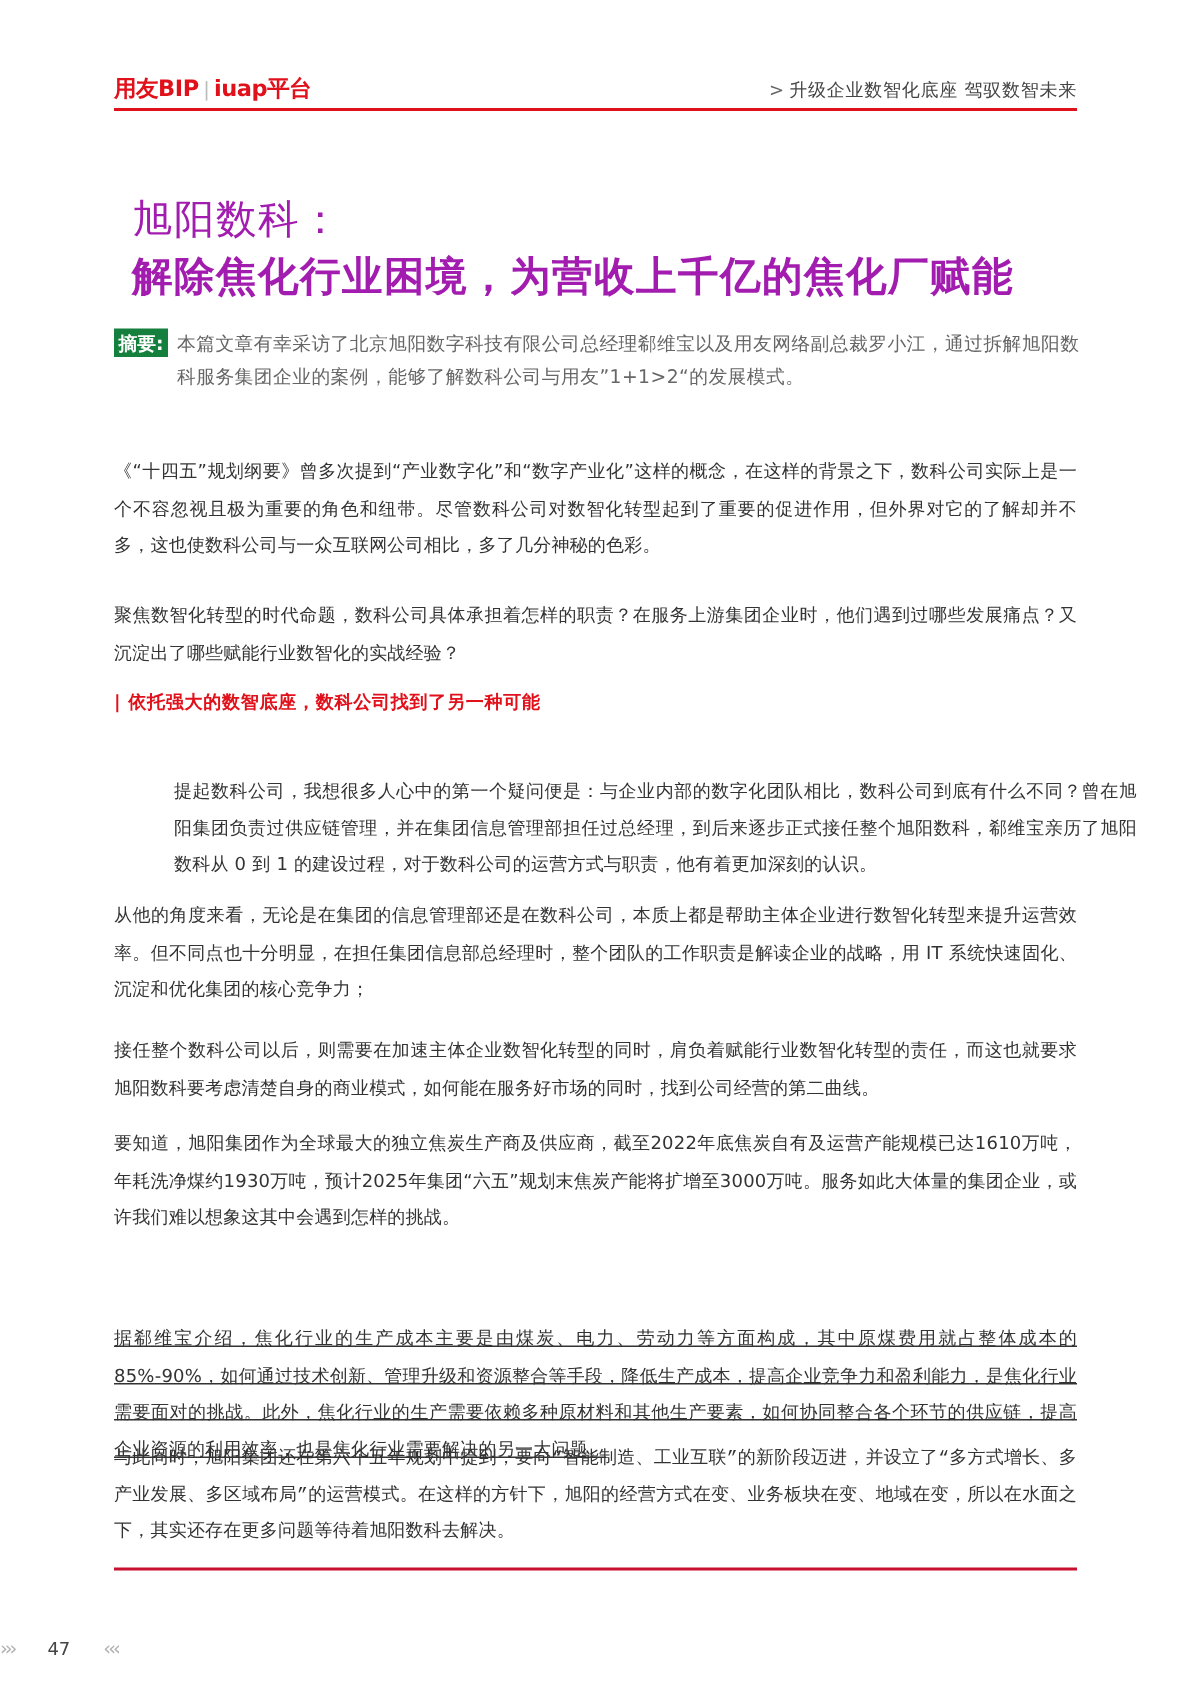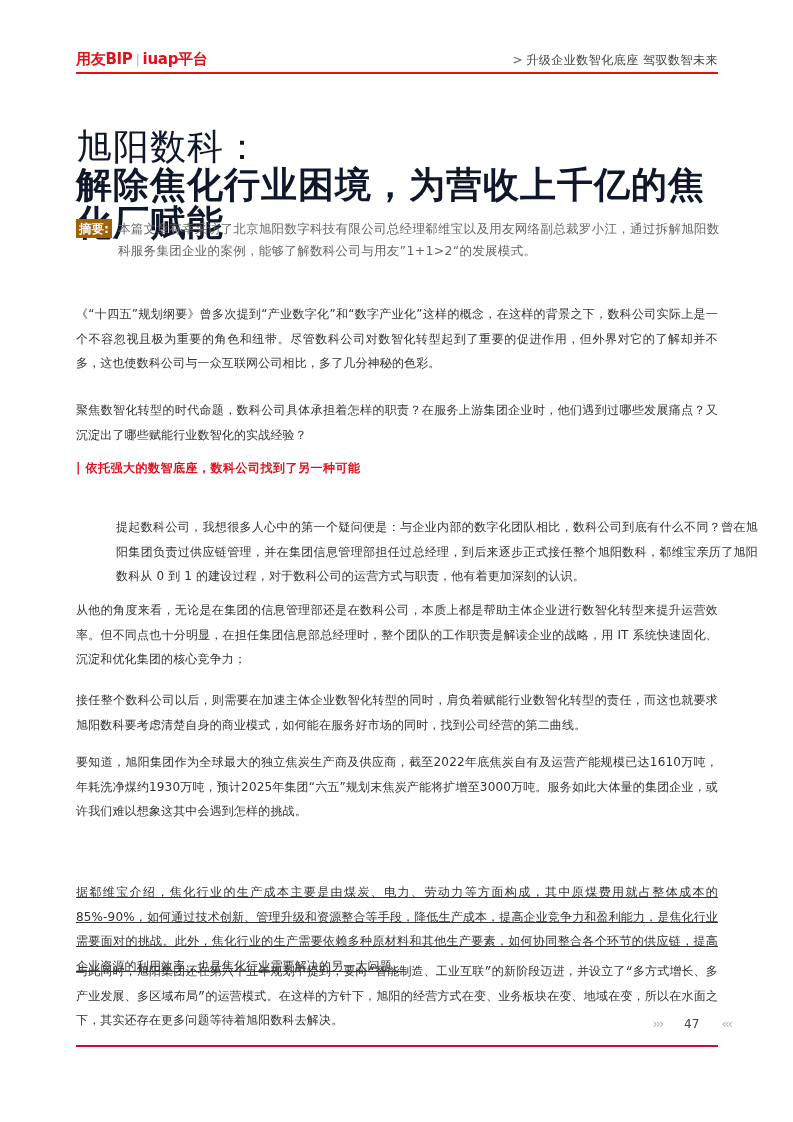--- a/index.html
+++ b/index.html
@@ -23,54 +23,54 @@
     .slogan {
       position: absolute; right: 0; top: 4px;
       font-size: 12px; color: #444444; white-space: nowrap; letter-spacing: 0.5px;
     }
     .slogan .chev { color: #666; margin-right: 3px; }
     .header-line {
       position: absolute; left: 76px; top: 72px; width: 642px; height: 2px; background: #e1111b;
     }
 
     .title {
-      position: absolute; left: 76px; top: 128px; width: 660px;
-      font-size: 36px; line-height: 38px; color: #0f172a;
+      position: absolute; left: 88px; top: 128px; width: 660px;
+      font-size: 27px; line-height: 38px; color: #a21caf;
     }
     .title .line1 { font-weight: normal; letter-spacing: 1px; }
     .title .line2 { font-weight: bold; letter-spacing: 1px; }
 
     .abstract {
       position: absolute; left: 76px; top: 218px; width: 650px;
       font-size: 12.5px; line-height: 22px; color: #666666;
     }
     .abstract .tag {
       position: absolute; left: 0; top: 1px;
-      background: #a16207; color: #ffffff; font-weight: bold;
+      background: #15803d; color: #ffffff; font-weight: bold;
       font-size: 12.5px; line-height: 19px; padding: 0 3px;
     }
     .abstract .text { padding-left: 42px; letter-spacing: 0.3px; }
 
     .body-para {
       position: absolute; left: 76px; width: 642px;
       font-size: 12px; line-height: 24.5px; color: #333333;
       text-align: justify; letter-spacing: 0.15px;
     }
 
     .section-heading {
       position: absolute; left: 76px; top: 460px;
       font-size: 12px; font-weight: bold; color: #e1111b; letter-spacing: 0.5px;
       white-space: nowrap;
     }
 
     .footer-line {
       position: absolute; left: 76px; top: 1045px; width: 642px; height: 1.5px; background: #c8102e;
     }
     .footer {
-      position: absolute; left: 0; top: 1016px; width: 731px; text-align: right;
+      position: absolute; left: 0; top: 1092px; width: 731px; text-align: left;
       font-size: 12px; color: #444;
     }
     .footer .arrows { color: #b0b0b0; font-size: 13px; letter-spacing: -2px; }
     .footer .pnum { margin: 0 22px; color: #444; }
   </style>
 </head>
 <body>
 
 <div class="page">
 

